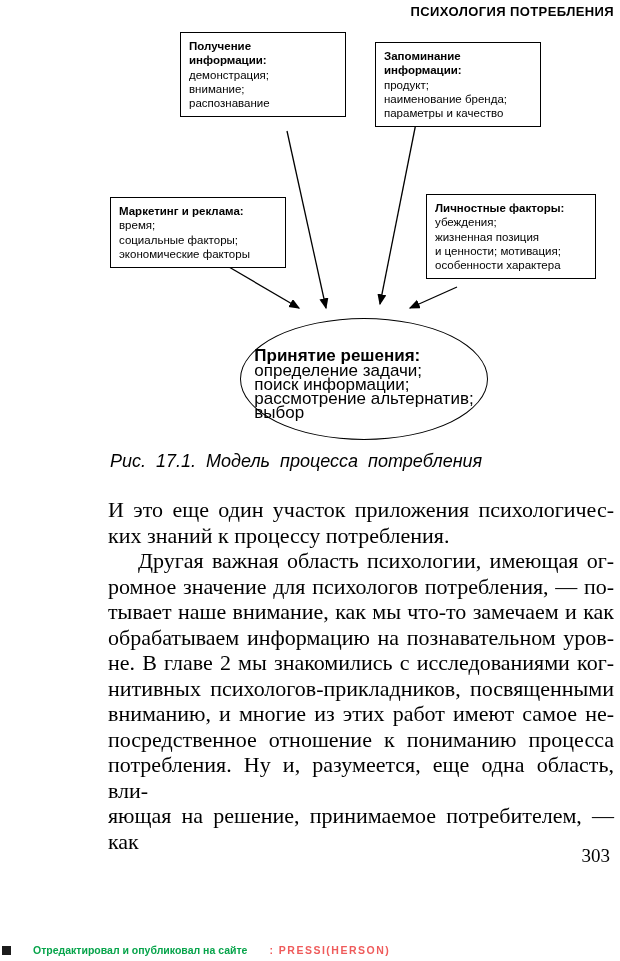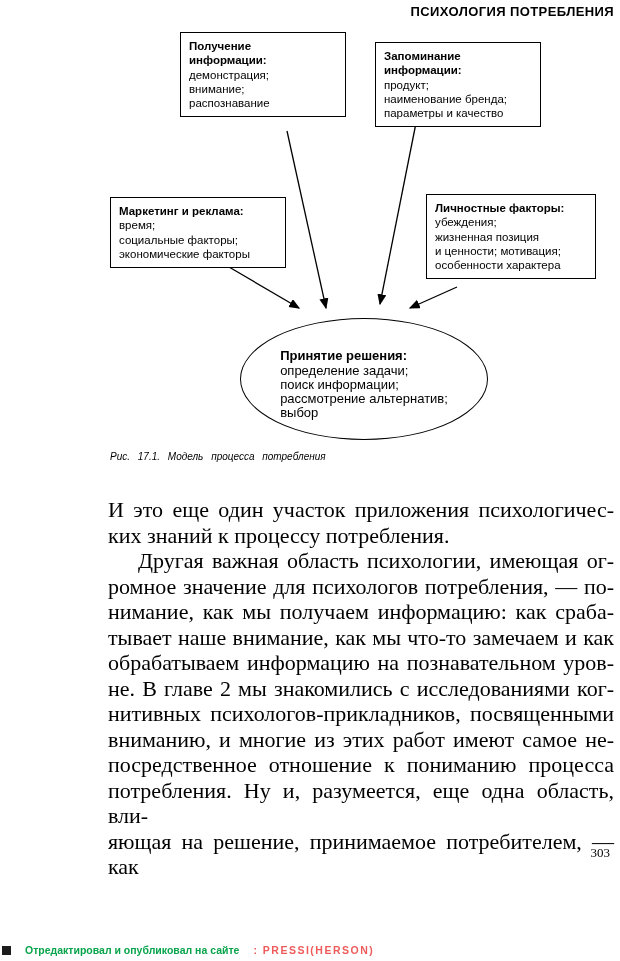--- a/index.html
+++ b/index.html
@@ -19,43 +19,43 @@
     position:absolute; border:1.3px solid #000; background:#fff;
     padding:6px 8px; font-size:11.5px; line-height:14.3px;
   }
   .dbox .t { font-weight:bold; }
   .t.narrow { max-width:100px; }
   .ellipse {
     position:absolute; left:240px; top:318px; width:248px; height:122px;
     border:1.4px solid #000; border-radius:50%;
     display:flex; align-items:center; justify-content:center; background:#fff;
   }
-  .ellipse .inner { font-size:13px; line-height:14.3px;margin-top:12px; }
+  .ellipse .inner { font-size:17px; line-height:14.3px;margin-top:12px; }
   .ellipse .t { font-weight:bold; }
   .arrows { position:absolute; left:0; top:0; width:620px; height:460px; pointer-events:none; }
   .caption {
     position:absolute; left:110px; top:451px;
-    font-size:10px; font-style:italic; word-spacing:5px;
+    font-size:18px; font-style:italic; word-spacing:5px;
   }
   
   .bodytext {
     position:absolute; left:108px; top:497px; width:506px;
     font-family:"Liberation Serif", serif; font-size:22px; line-height:25.5px;
   }
   .line { text-align:justify; text-align-last:justify; }
   .line.endpara { text-align-last:left; }
   .line.indent { text-indent:30px; }
   .pagenum {
     position:absolute; right:10px; top:845px;
-    font-family:"Liberation Serif", serif; font-size:13px;
+    font-family:"Liberation Serif", serif; font-size:19px;
   }
   
   .footer {
     position:absolute; left:2px; bottom:5px;
-    display:flex; align-items:center; gap:14px;
+    display:flex; align-items:center; gap:22px;
     font-size:10.5px; font-weight:bold; white-space:nowrap;
   }
   .footer .sq { width:9px; height:9px; background:#1c1c1c; flex:0 0 auto; }
   .footer .green { color:#07a44b; }
   .footer .red { color:#ef5b5b; letter-spacing:1.5px; }
 </style>
 </head>
 <body>
 
 <div class="page">
@@ -117,21 +117,20 @@
 
   </div>
 
   <div class="caption">Рис. 17.1. Модель процесса потребления</div>
 
   <div class="bodytext">
     <div class="line">И это еще один участок приложения психологичес-</div>
     <div class="line endpara">ких знаний к процессу потребления.</div>
     <div class="line indent">Другая важная область психологии, имеющая ог-</div>
     <div class="line">ромное значение для психологов потребления, — по-</div>
-    <div class="line">нимание, как мы получаем информацию: как сраба-</div>
     <div class="line">тывает наше внимание, как мы что-то замечаем и как</div>
     <div class="line">обрабатываем информацию на познавательном уров-</div>
     <div class="line">не. В главе 2 мы знакомились с исследованиями ког-</div>
     <div class="line">нитивных психологов-прикладников, посвященными</div>
     <div class="line">вниманию, и многие из этих работ имеют самое не-</div>
     <div class="line">посредственное отношение к пониманию процесса</div>
     <div class="line">потребления. Ну и, разумеется, еще одна область, вли-</div>
     <div class="line">яющая на решение, принимаемое потребителем, — как</div>
   </div>
 

